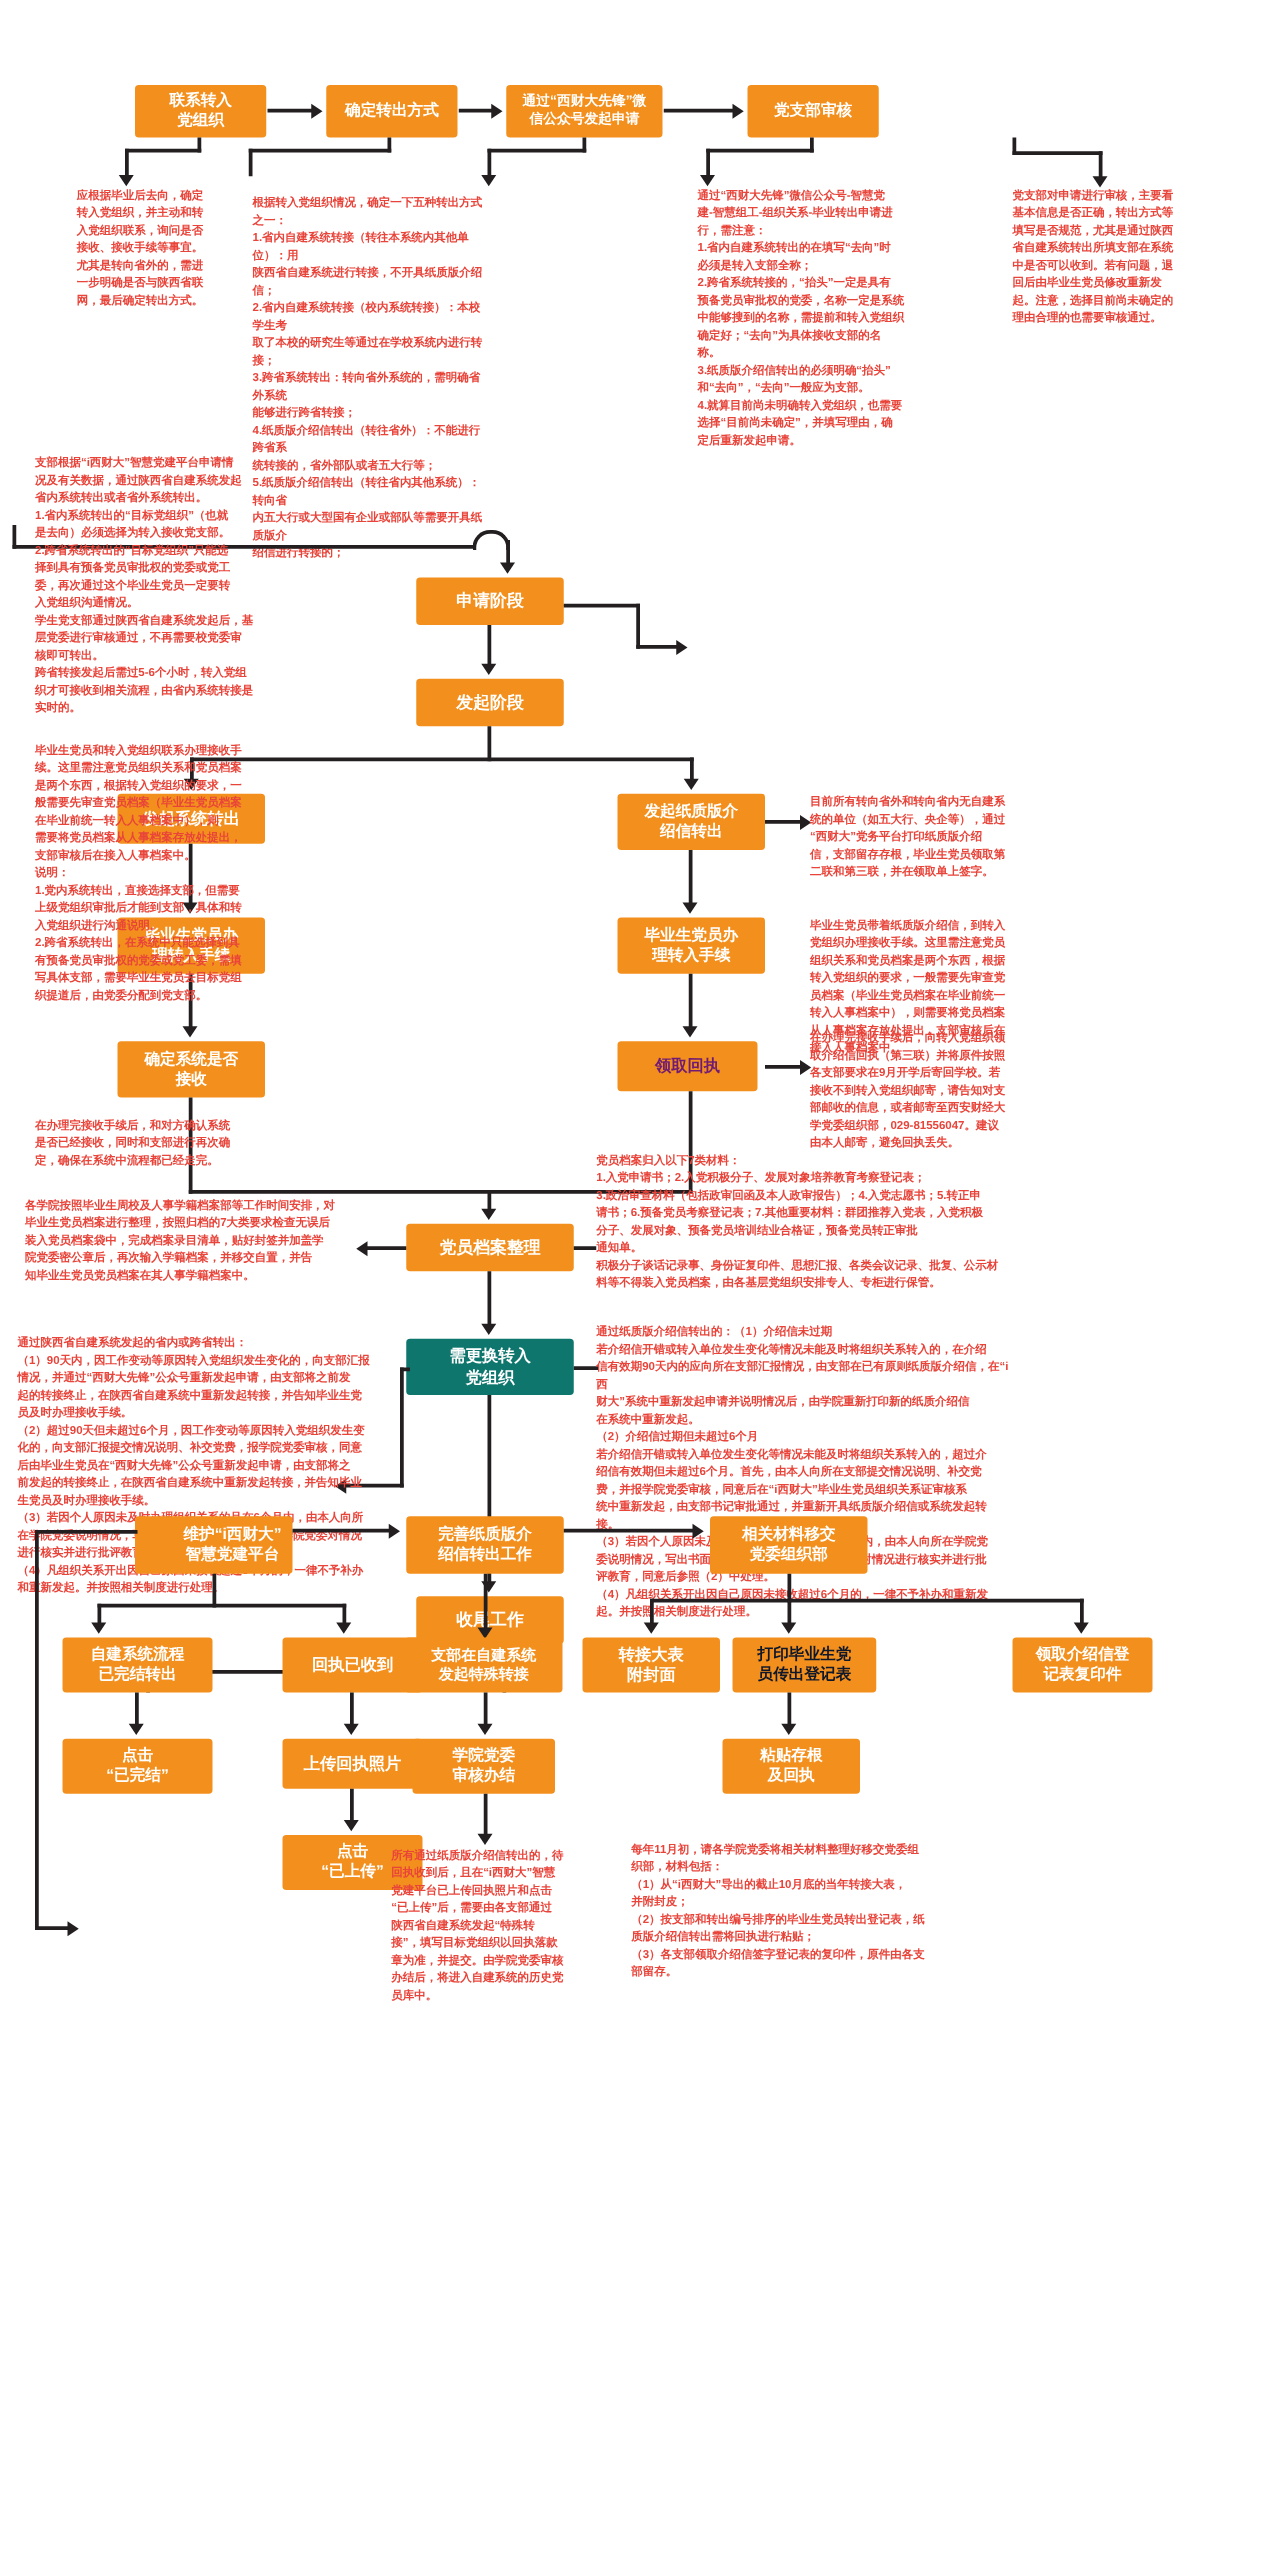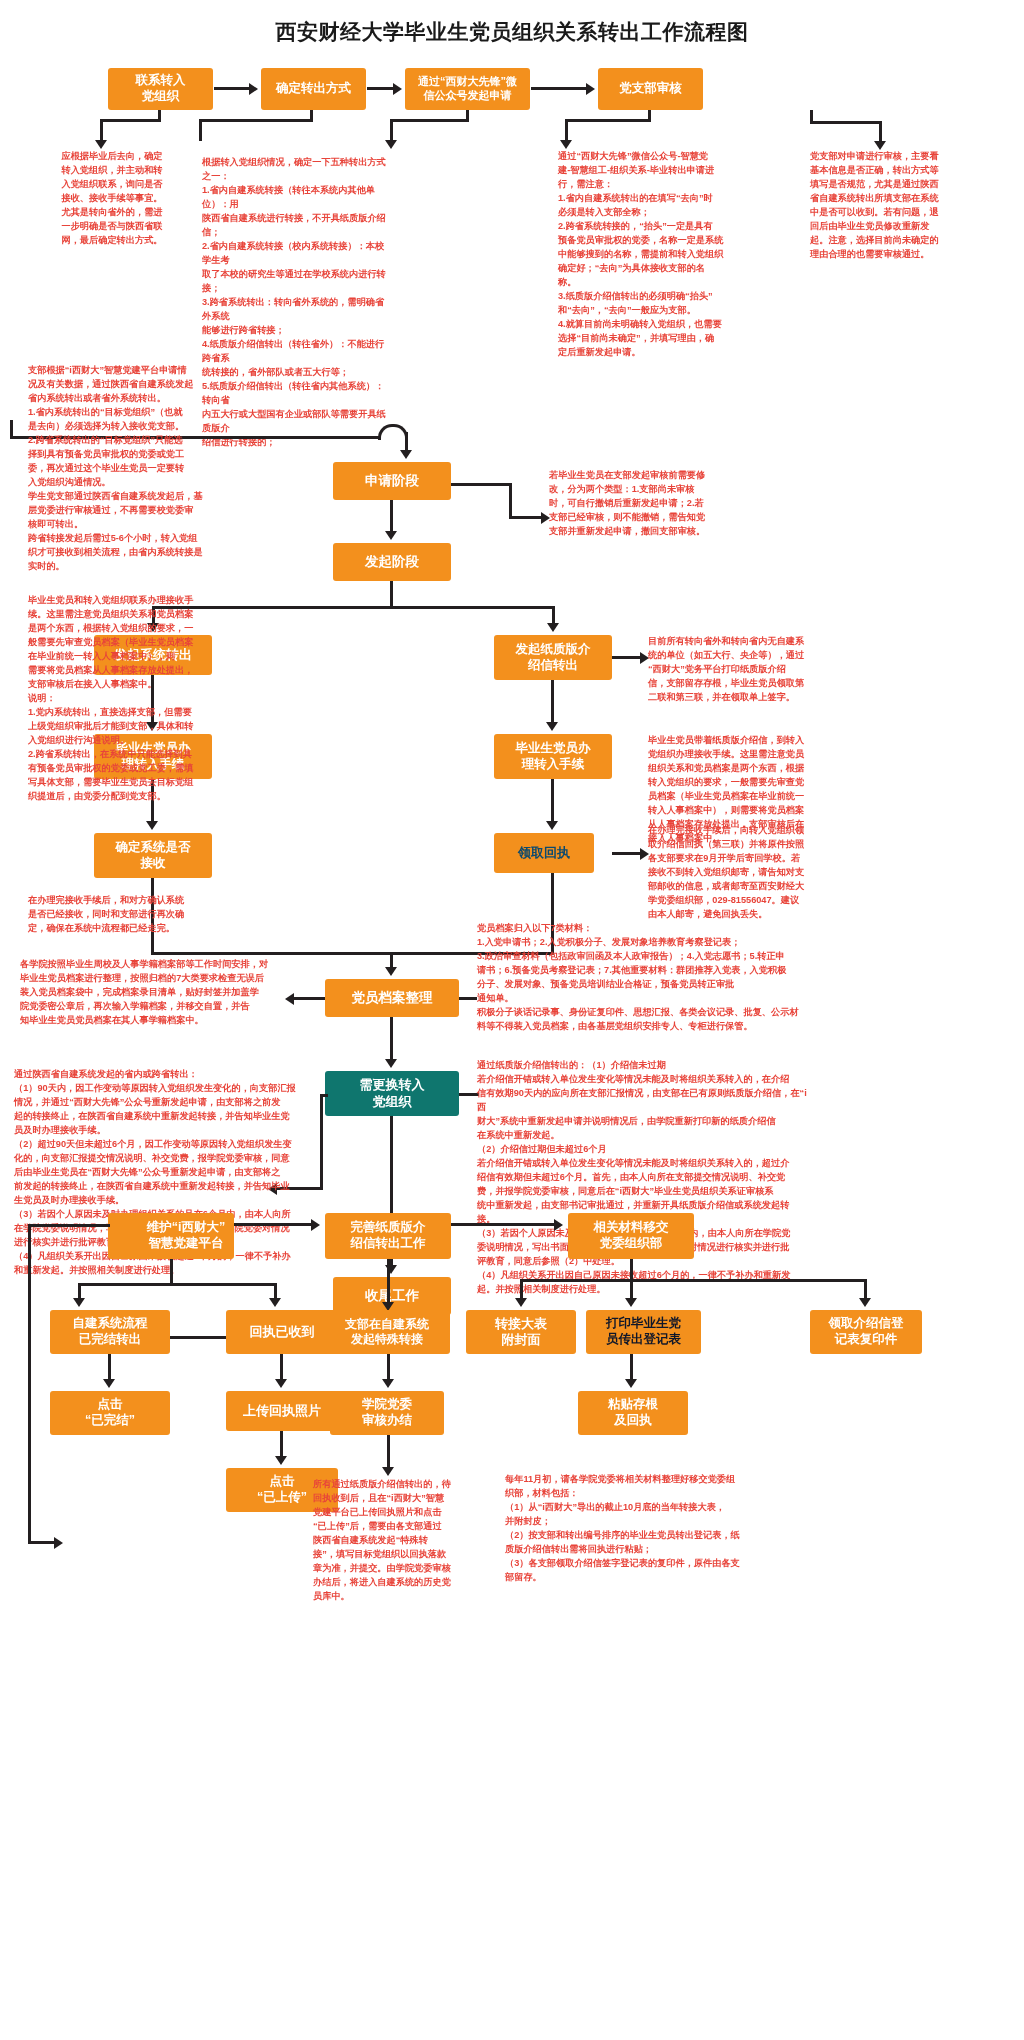--- a/index.html
+++ b/index.html
@@ -78,21 +78,20 @@
     border-bottom: none;
     border-radius: 14px 14px 0 0;
     background: transparent;
   }
 </style>
 </head>
 <body style="background: rgb(255, 255, 255);">
 
 <div id="page">
 
-  <div class="title">西安财经大学毕业生党员组织关系转出工作流程图</div>
 
   <div class="box" style="left: 108px; top: 68px; width: 105px; height: 42px; font-size: 12.5px; white-space: pre-line; background: rgb(243, 144, 29); color: rgb(255, 255, 255);">联系转入
 党组织</div>
 
   <div class="box" style="left: 261px; top: 68px; width: 105px; height: 42px; font-size: 12.5px; white-space: pre-line; background: rgb(243, 144, 29); color: rgb(255, 255, 255);">确定转出方式</div>
 
   <div class="box" style="left: 405px; top: 68px; width: 125px; height: 42px; font-size: 11px; white-space: pre-line; background: rgb(243, 144, 29); color: rgb(255, 255, 255);">通过“西财大先锋”微
 信公众号发起申请</div>
 
   <div class="box" style="left: 598px; top: 68px; width: 105px; height: 42px; font-size: 12.5px; white-space: pre-line; background: rgb(243, 144, 29); color: rgb(255, 255, 255);">党支部审核</div>
@@ -223,21 +222,21 @@
 
   <div class="ln" style="left: 151px; top: 779px; width: 3px; height: 45px; background: rgb(35, 31, 32);"></div>
   <div class="arw down" style="left:146px; top:821px;"></div>
 
   <div class="box" style="left: 94px; top: 833px; width: 118px; height: 45px; font-size: 12.5px; white-space: pre-line; background: rgb(243, 144, 29); color: rgb(255, 255, 255);">确定系统是否
 接收</div>
 
   <div class="ln" style="left: 551px; top: 779px; width: 3px; height: 45px; background: rgb(35, 31, 32);"></div>
   <div class="arw down" style="left:546px; top:821px;"></div>
 
-  <div class="box" style="left: 494px; top: 833px; width: 100px; height: 40px; font-size: 13px; background: rgb(243, 144, 29); color: #0c4a6e;">领取回执</div>
+  <div class="box" style="left: 494px; top: 833px; width: 112px; height: 40px; font-size: 13px; background: rgb(243, 144, 29); color: #701a75;">领取回执</div>
 
   <div class="ln" style="left: 612px; top: 852px; width: 30px; height: 3px; background: rgb(35, 31, 32);"></div>
   <div class="arw right" style="left:640px; top:848px;"></div>
 
   <div class="ln" style="left: 151px; top: 878px; width: 3px; height: 77px; background: rgb(35, 31, 32);"></div>
   <div class="ln" style="left: 551px; top: 873px; width: 3px; height: 82px; background: rgb(35, 31, 32);"></div>
   <div class="ln" style="left: 151px; top: 952px; width: 403px; height: 3px; background: rgb(35, 31, 32);"></div>
   <div class="ln" style="left: 390px; top: 952px; width: 3px; height: 18px; background: rgb(35, 31, 32);"></div>
   <div class="arw down" style="left:385px; top:967px;"></div>
 
@@ -275,25 +274,20 @@
 择到具有预备党员审批权的党委或党工
 委，再次通过这个毕业生党员一定要转
 入党组织沟通情况。
 学生党支部通过陕西省自建系统发起后，基
 层党委进行审核通过，不再需要校党委审
 核即可转出。
 跨省转接发起后需过5-6个小时，转入党组
 织才可接收到相关流程，由省内系统转接是
 实时的。</div>
 
-  <div class="note" style="left: 549px; top: 469px; width: 192px; color: rgb(232, 68, 58);">若毕业生党员在支部发起审核前需要修
-改，分为两个类型：1.支部尚未审核
-时，可自行撤销后重新发起申请；2.若
-支部已经审核，则不能撤销，需告知党
-支部并重新发起申请，撤回支部审核。</div>
 
   <div class="note" style="left: 648px; top: 635px; width: 195px; color: rgb(232, 68, 58);">目前所有转向省外和转向省内无自建系
 统的单位（如五大行、央企等），通过
 “西财大”党务平台打印纸质版介绍
 信，支部留存存根，毕业生党员领取第
 二联和第三联，并在领取单上签字。</div>
 
   <div class="note" style="left: 28px; top: 594px; width: 184px; color: rgb(232, 68, 58);">毕业生党员和转入党组织联系办理接收手
 续。这里需注意党员组织关系和党员档案
 是两个东西，根据转入党组织的要求，一

